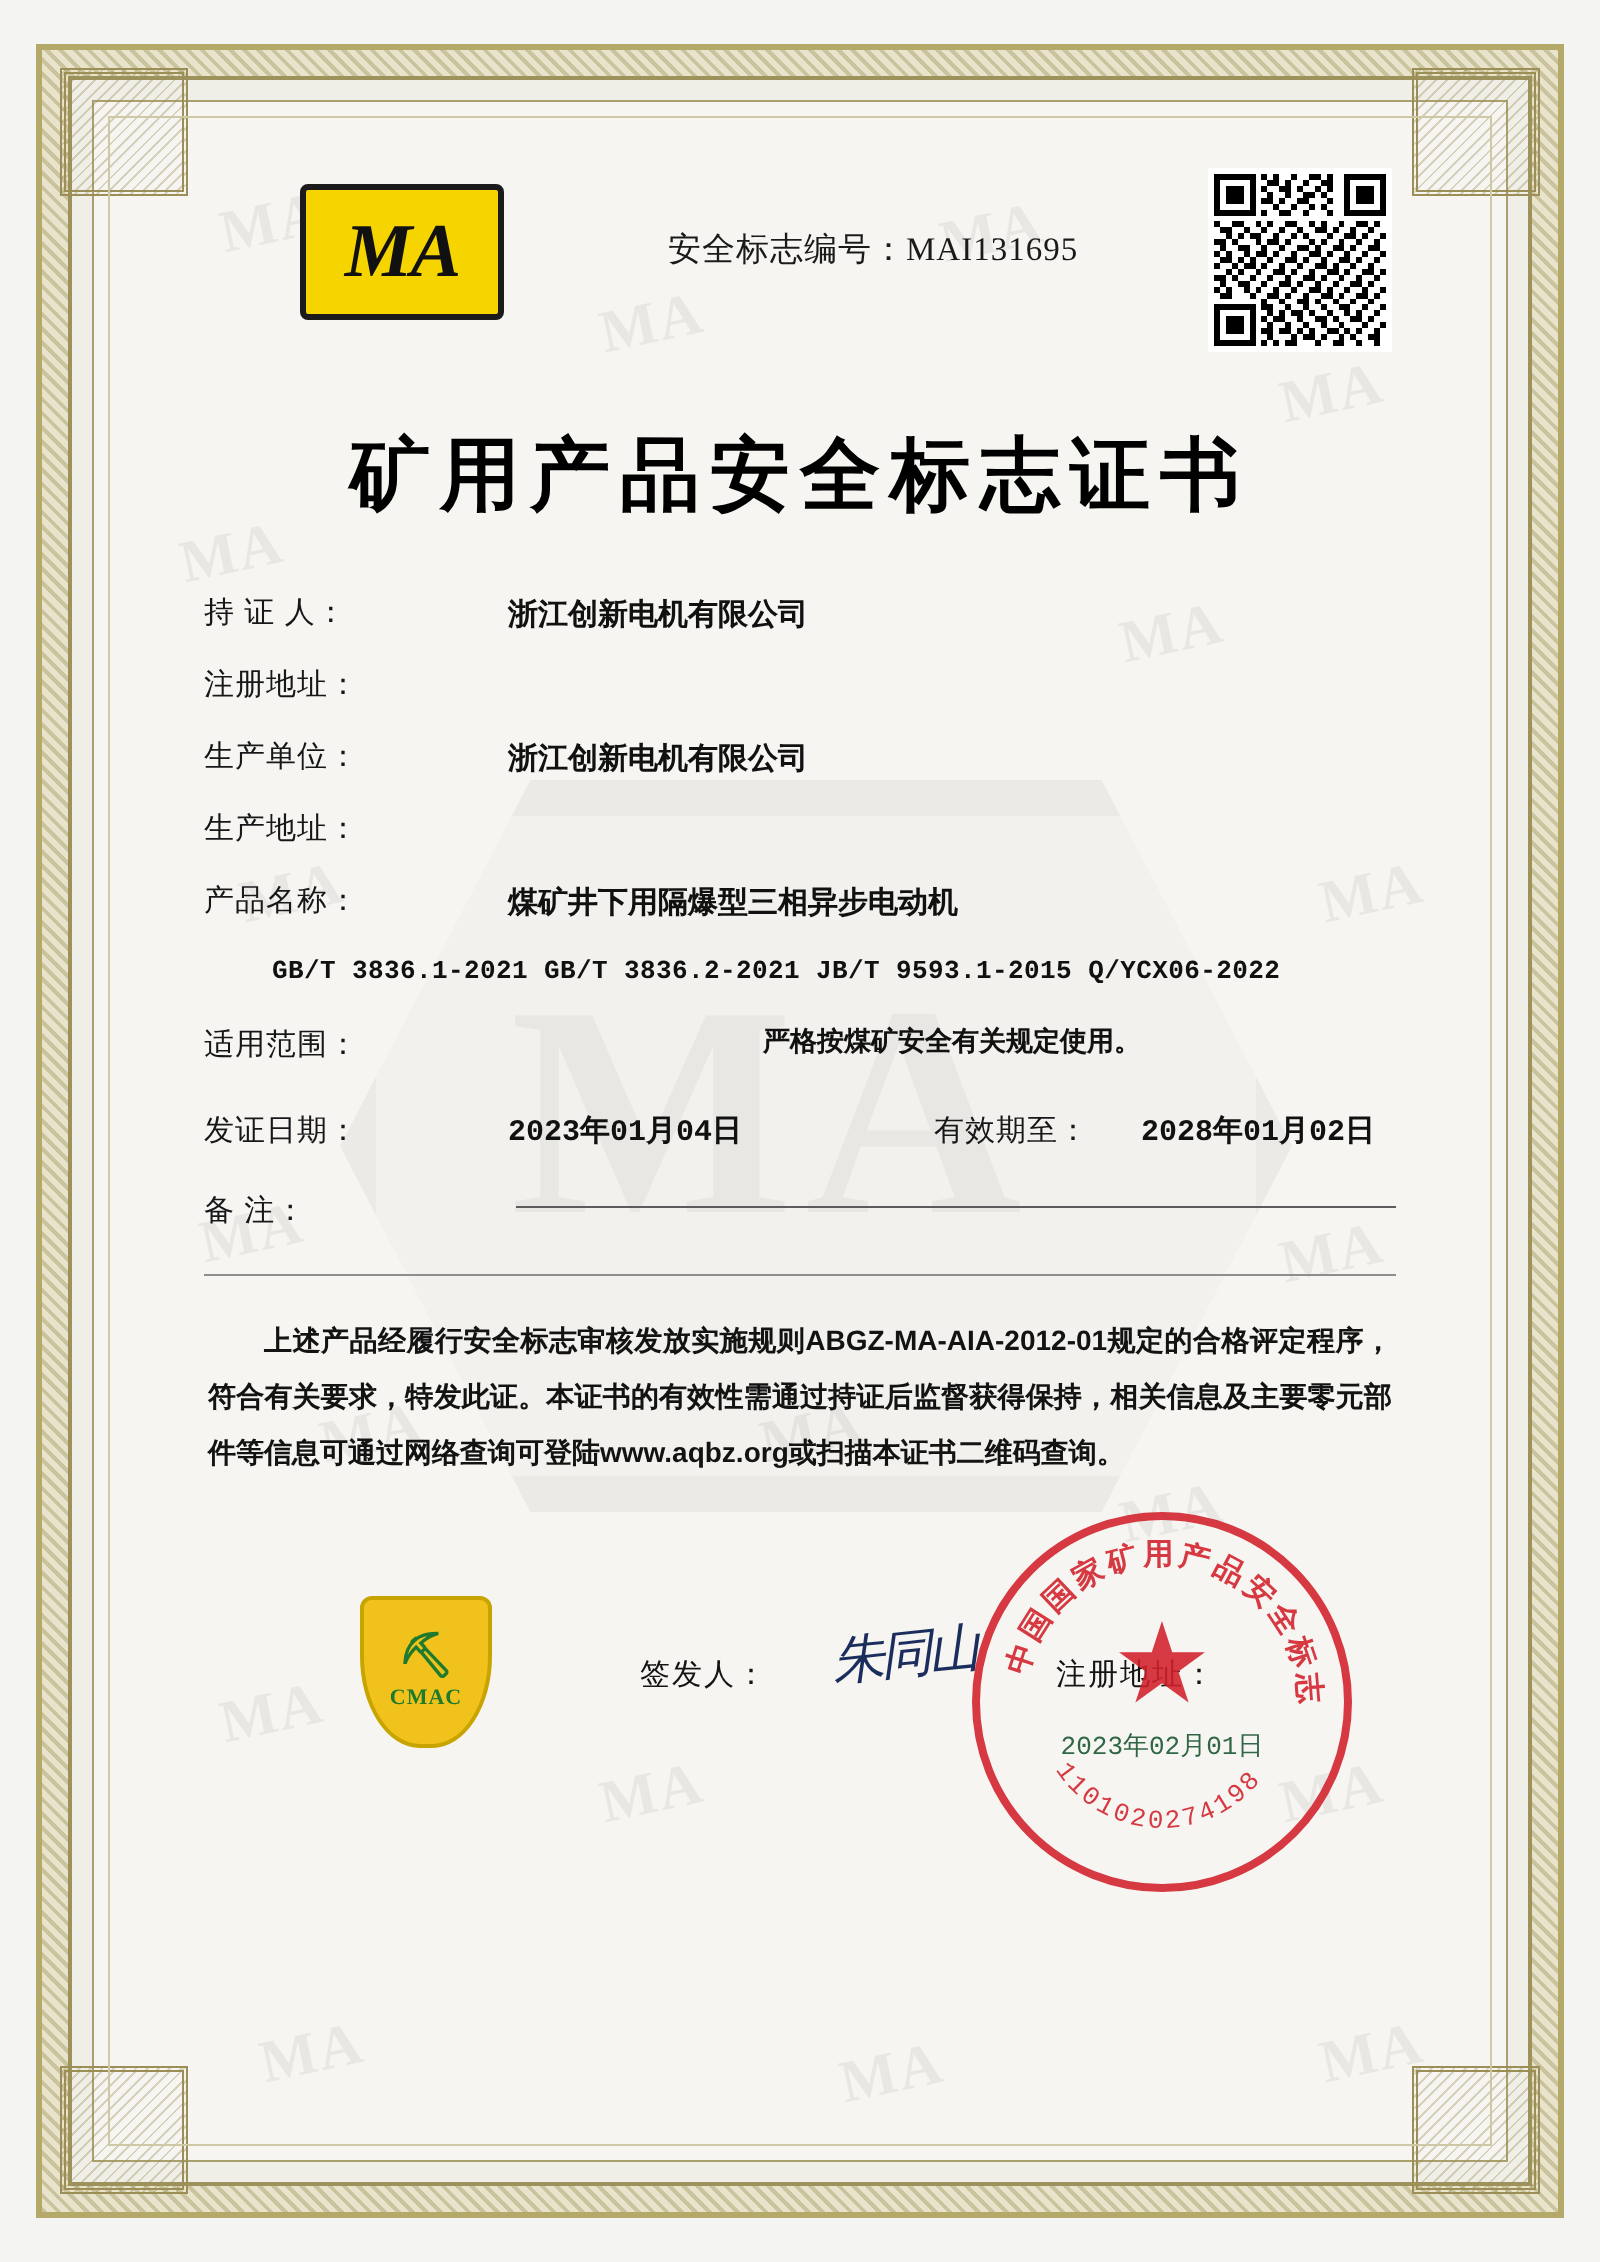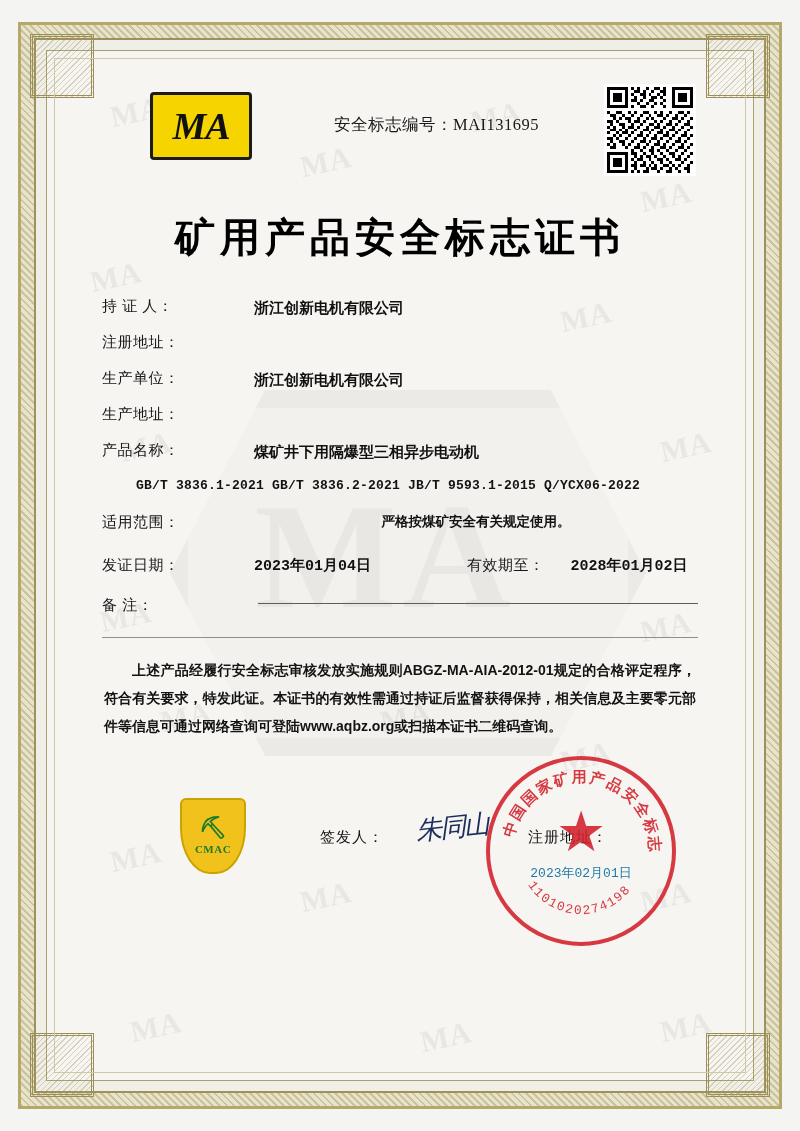--- a/index.html
+++ b/index.html
@@ -383,21 +383,21 @@
     color: #d2202a;
     transform-origin: 0 0;
   }
   .seal .seal-date {
     position: absolute;
     left: 50%;
     top: 104px;
     transform: translateX(-50%);
     font-family: "Liberation Mono", monospace;
     font-size: 13px;
-    color: #0369a1;
+    color: #14532d;
     white-space: nowrap;
   }
 </style>
 </head>
 <body>
 
 <div class="page">
 
   <div class="border-outer"></div>
   <div class="border-mid"></div>

